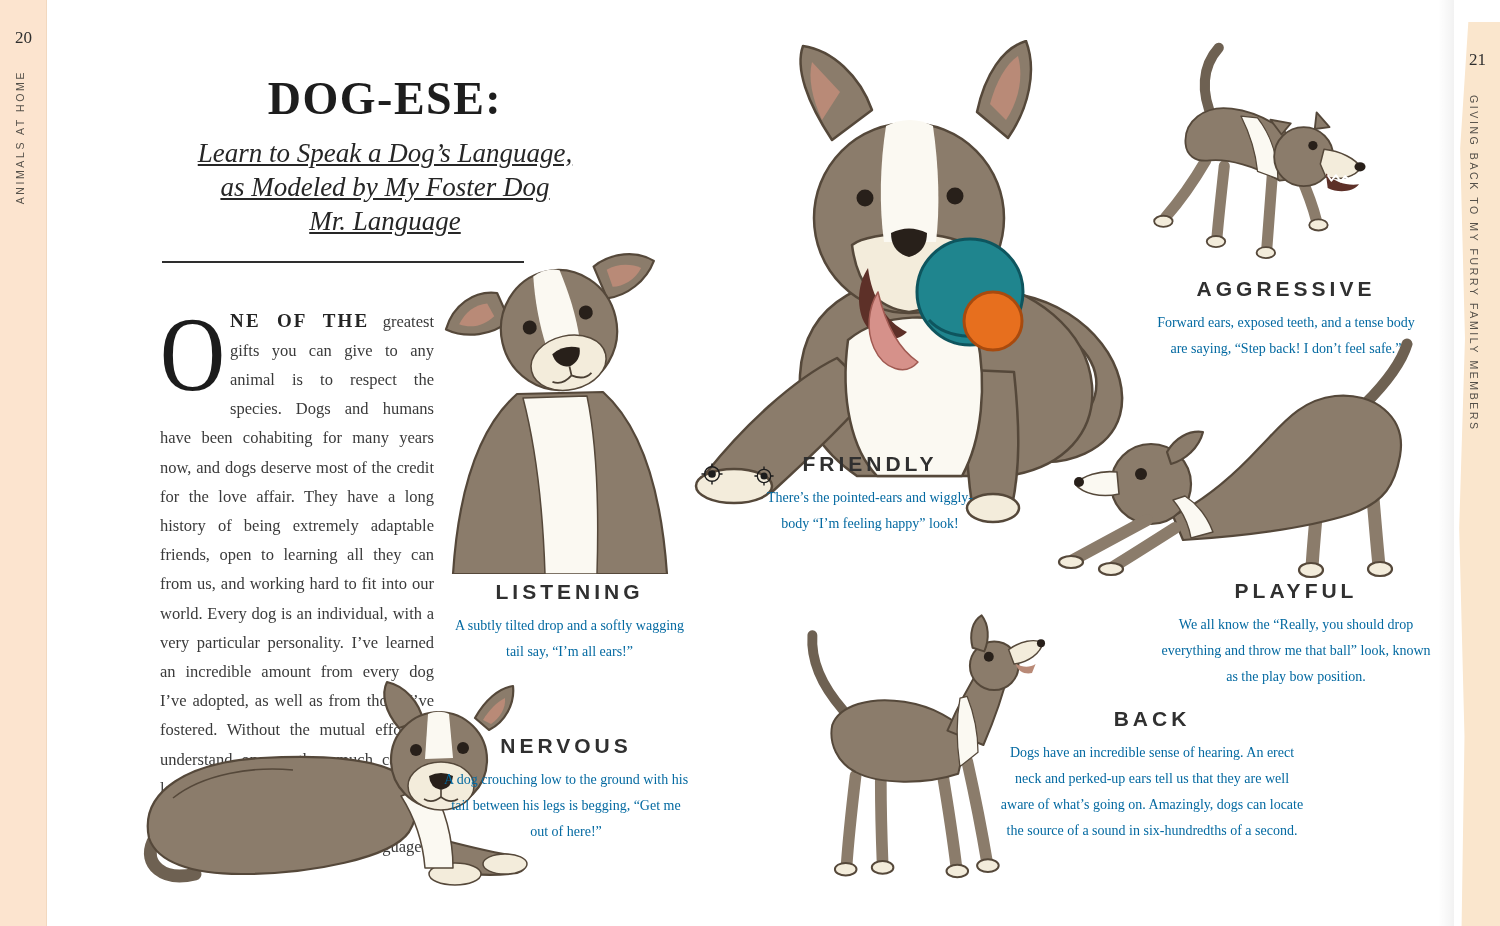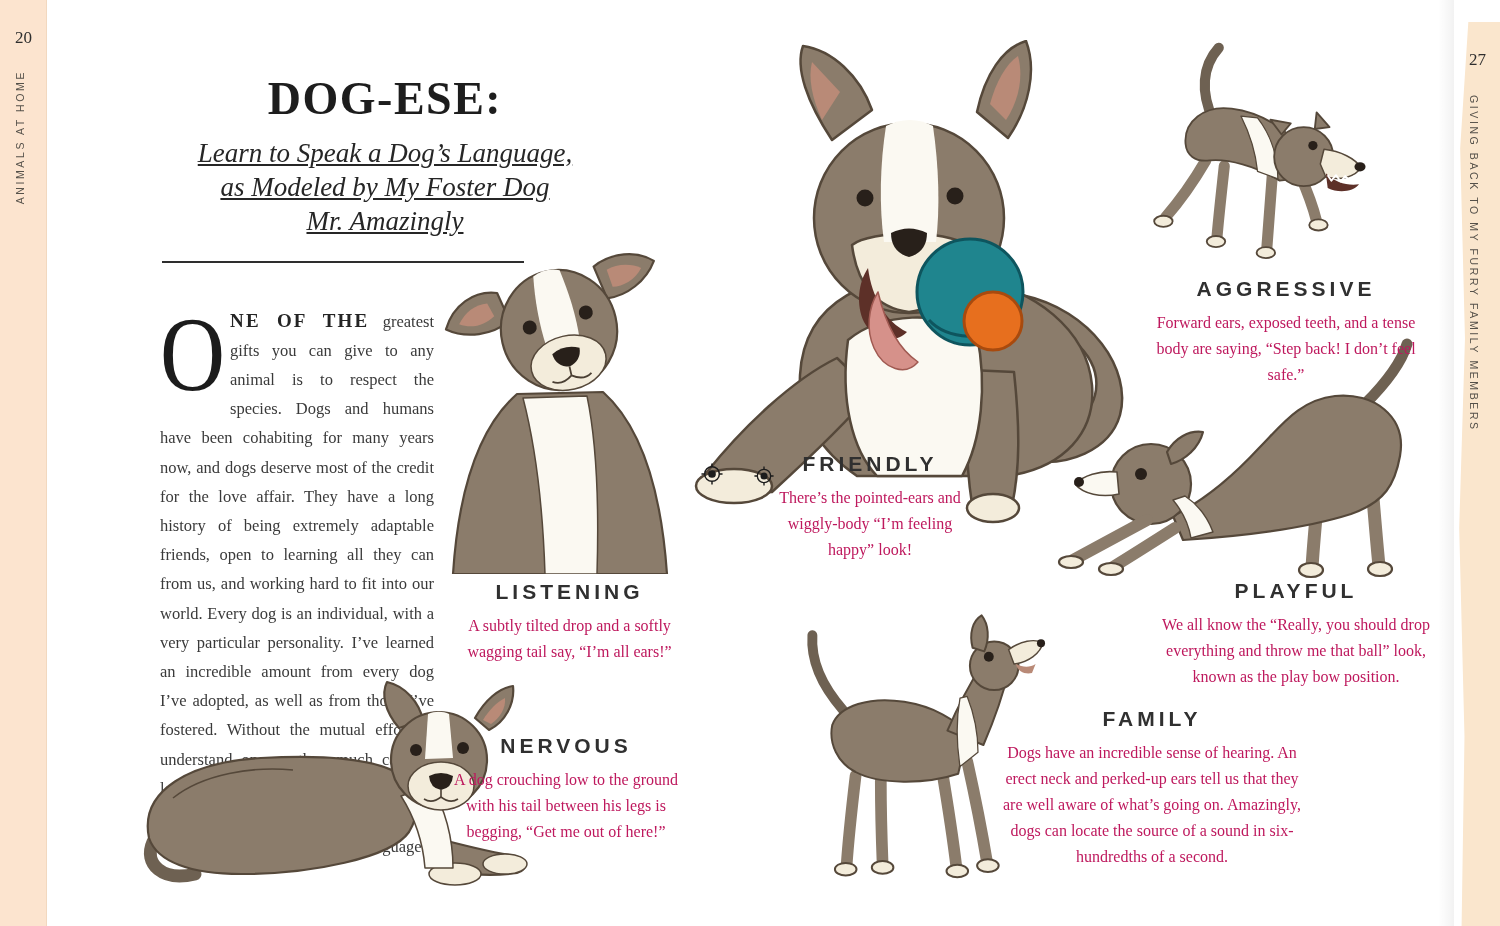--- a/index.html
+++ b/index.html
@@ -25,44 +25,44 @@
   
   .bodycol{position:absolute;left:160px;top:289px;width:274px;
            font-size:16.5px;line-height:29.2px;text-align:justify;color:#3a3a3a;}
   .dropcap{float:left;font-family:"Liberation Serif",serif;font-size:106px;line-height:86px;
            width:62px;margin:6px 8px 0 0;color:#1c1c1c;transform:scaleX(.85);transform-origin:left top;}
   .leadin{font-family:"Liberation Serif",serif;font-weight:700;font-size:19px;letter-spacing:2.2px;color:#242424;}
   
   .behavior{position:absolute;text-align:center;}
   .b-label{font-family:"Liberation Sans",sans-serif;font-size:21px;font-weight:600;
            letter-spacing:4px;color:#303030;margin-bottom:9px;}
-  .b-desc{font-family:"Liberation Serif",serif;font-size:16px;line-height:26px;color:#be185d;}
+  .b-desc{font-family:"Liberation Serif",serif;font-size:14px;line-height:26px;color:#0369a1;}
   
   .dog{position:absolute;}
   .mark{position:absolute;}
 </style>
 </head>
 <body>
 
 <div id="page">
 
   <div class="strip-left"></div>
   <div class="pagenum" style="left:15px;top:28px;">20</div>
   <div class="vtext vtext-left" style="left:14px;top:70px;">ANIMALS AT HOME</div>
 
   <div class="edge-shadow"></div>
   <div class="strip-right"></div>
-  <div class="pagenum" style="left:1469px;top:50px;">27</div>
+  <div class="pagenum" style="left:1469px;top:50px;">21</div>
   <div class="vtext" style="left:1468px;top:95px;">GIVING BACK TO MY FURRY FAMILY MEMBERS</div>
 
   <div class="title">DOG-ESE:</div>
   <div class="subtitle">
     <div>Learn to Speak a Dog’s Language,</div>
     <div>as Modeled by My Foster Dog</div>
-    <div>Mr. Amazingly</div>
+    <div>Mr. Language</div>
   </div>
   <div class="rule"></div>
 
   <p class="bodycol"><span class="dropcap">O</span><span class="leadin">NE OF THE</span><span> greatest gifts you can give to any animal is to respect the species. Dogs and humans have been cohabiting for many years now, and dogs deserve most of the credit for the love affair. They have a long history of being extremely adaptable friends, open to learning all they can from us, and working hard to fit into our world. Every dog is an individual, with a very particular personality. I’ve learned an incredible amount from every dog I’ve adopted, as well as from those I’ve fostered. Without the mutual effort to understand one another, much can get lost in translation between human-ese and dog-ese. We owe it to our canine friends to learn a little of their language.</span></p>
 
   <svg class="dog" style="left:443px;top:226px;width:232px;height:348px;" viewBox="0 0 232 348">
     <g stroke="#55483a" stroke-width="2.2" stroke-linejoin="round">
       <path d="M10,348 C16,255 40,198 74,168 L160,166 C198,200 218,262 224,348 Z" fill="#8b7c6b"></path>
       <path d="M80,172 C94,226 100,286 102,348 L154,348 C156,282 154,218 144,170 Z" fill="#fbf9f2" stroke-width="1.5"></path>
       <g transform="rotate(-13 116 104)">
@@ -228,17 +228,17 @@
     <div class="b-label">AGGRESSIVE</div>
     <div class="b-desc">Forward ears, exposed teeth, and a tense body are saying, “Step back! I don’t feel safe.”</div>
   </div>
 
   <div class="behavior" style="left:1160px;top:579px;width:272px;">
     <div class="b-label">PLAYFUL</div>
     <div class="b-desc">We all know the “Really, you should drop everything and throw me that ball” look, known as the play bow position.</div>
   </div>
 
   <div class="behavior" style="left:1000px;top:707px;width:304px;">
-    <div class="b-label">FAMILY</div>
+    <div class="b-label">BACK</div>
     <div class="b-desc">Dogs have an incredible sense of hearing. An erect neck and perked-up ears tell us that they are well aware of what’s going on. Amazingly, dogs can locate the source of a sound in six-hundredths of a second.</div>
   </div>
 
 </div>
 
 </body></html>

